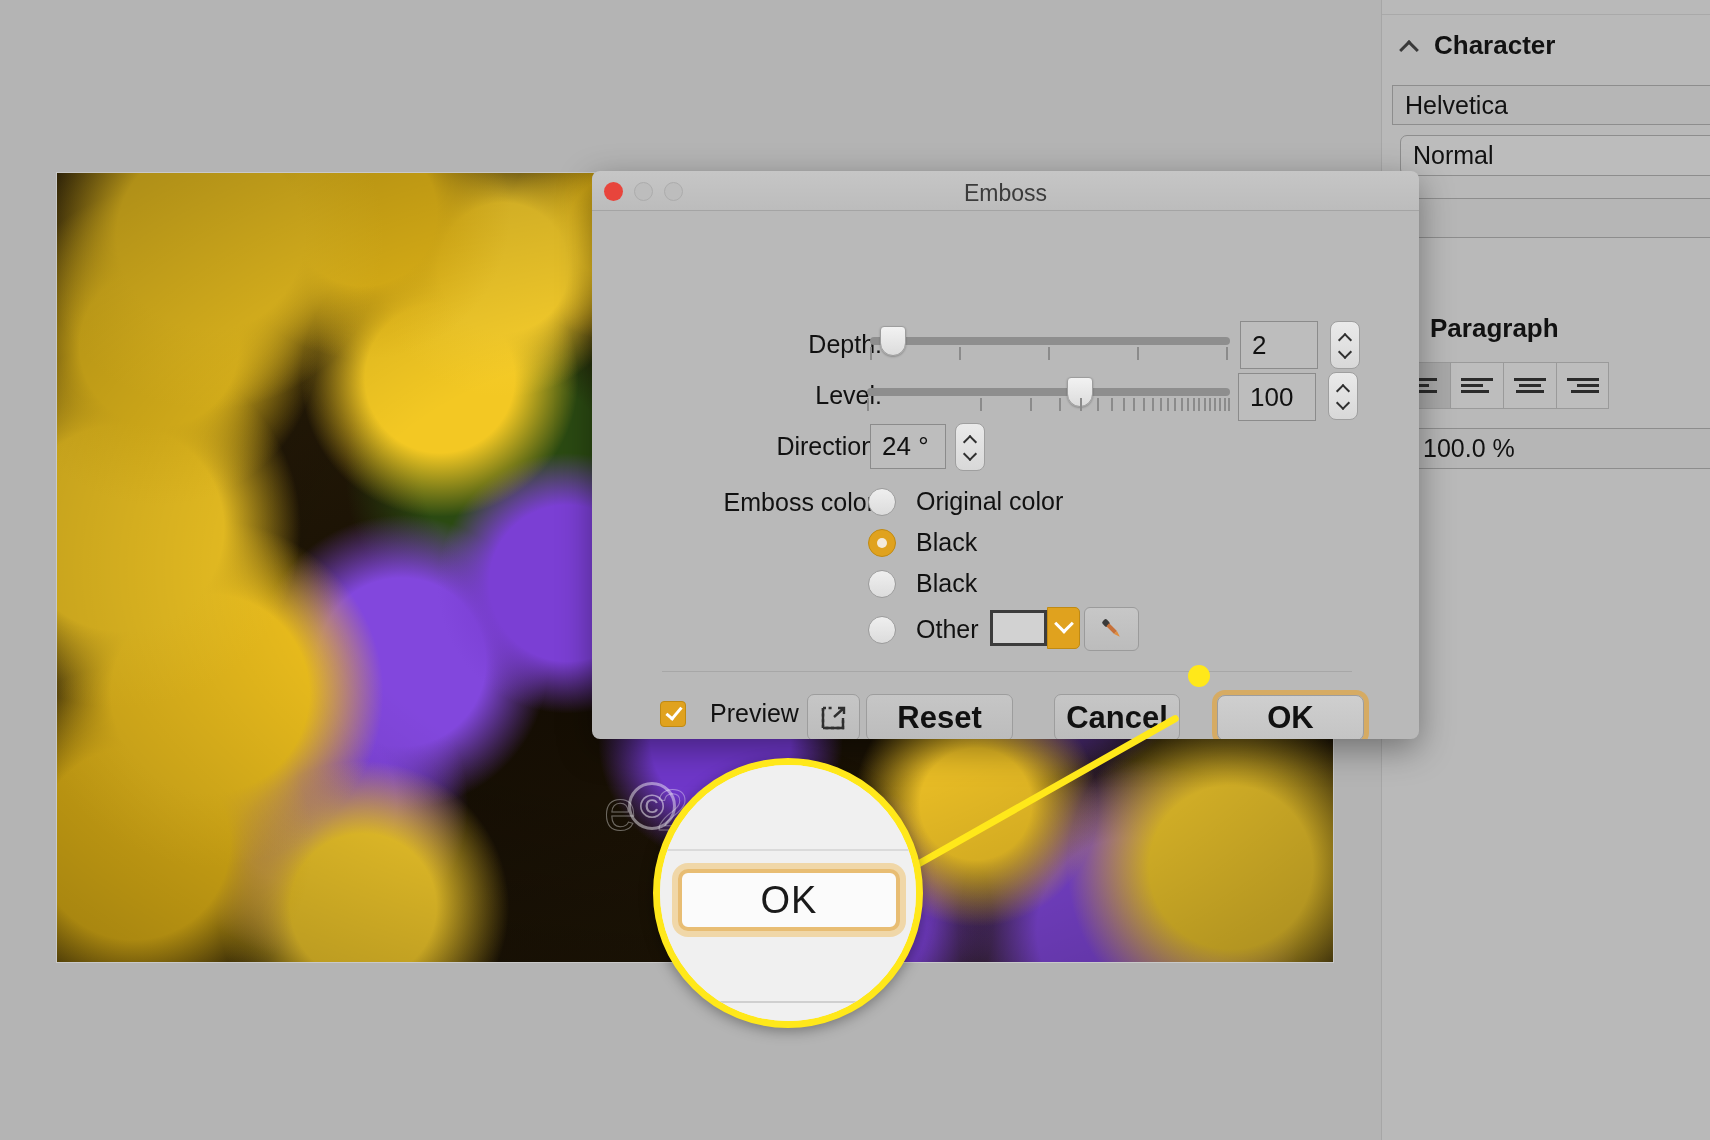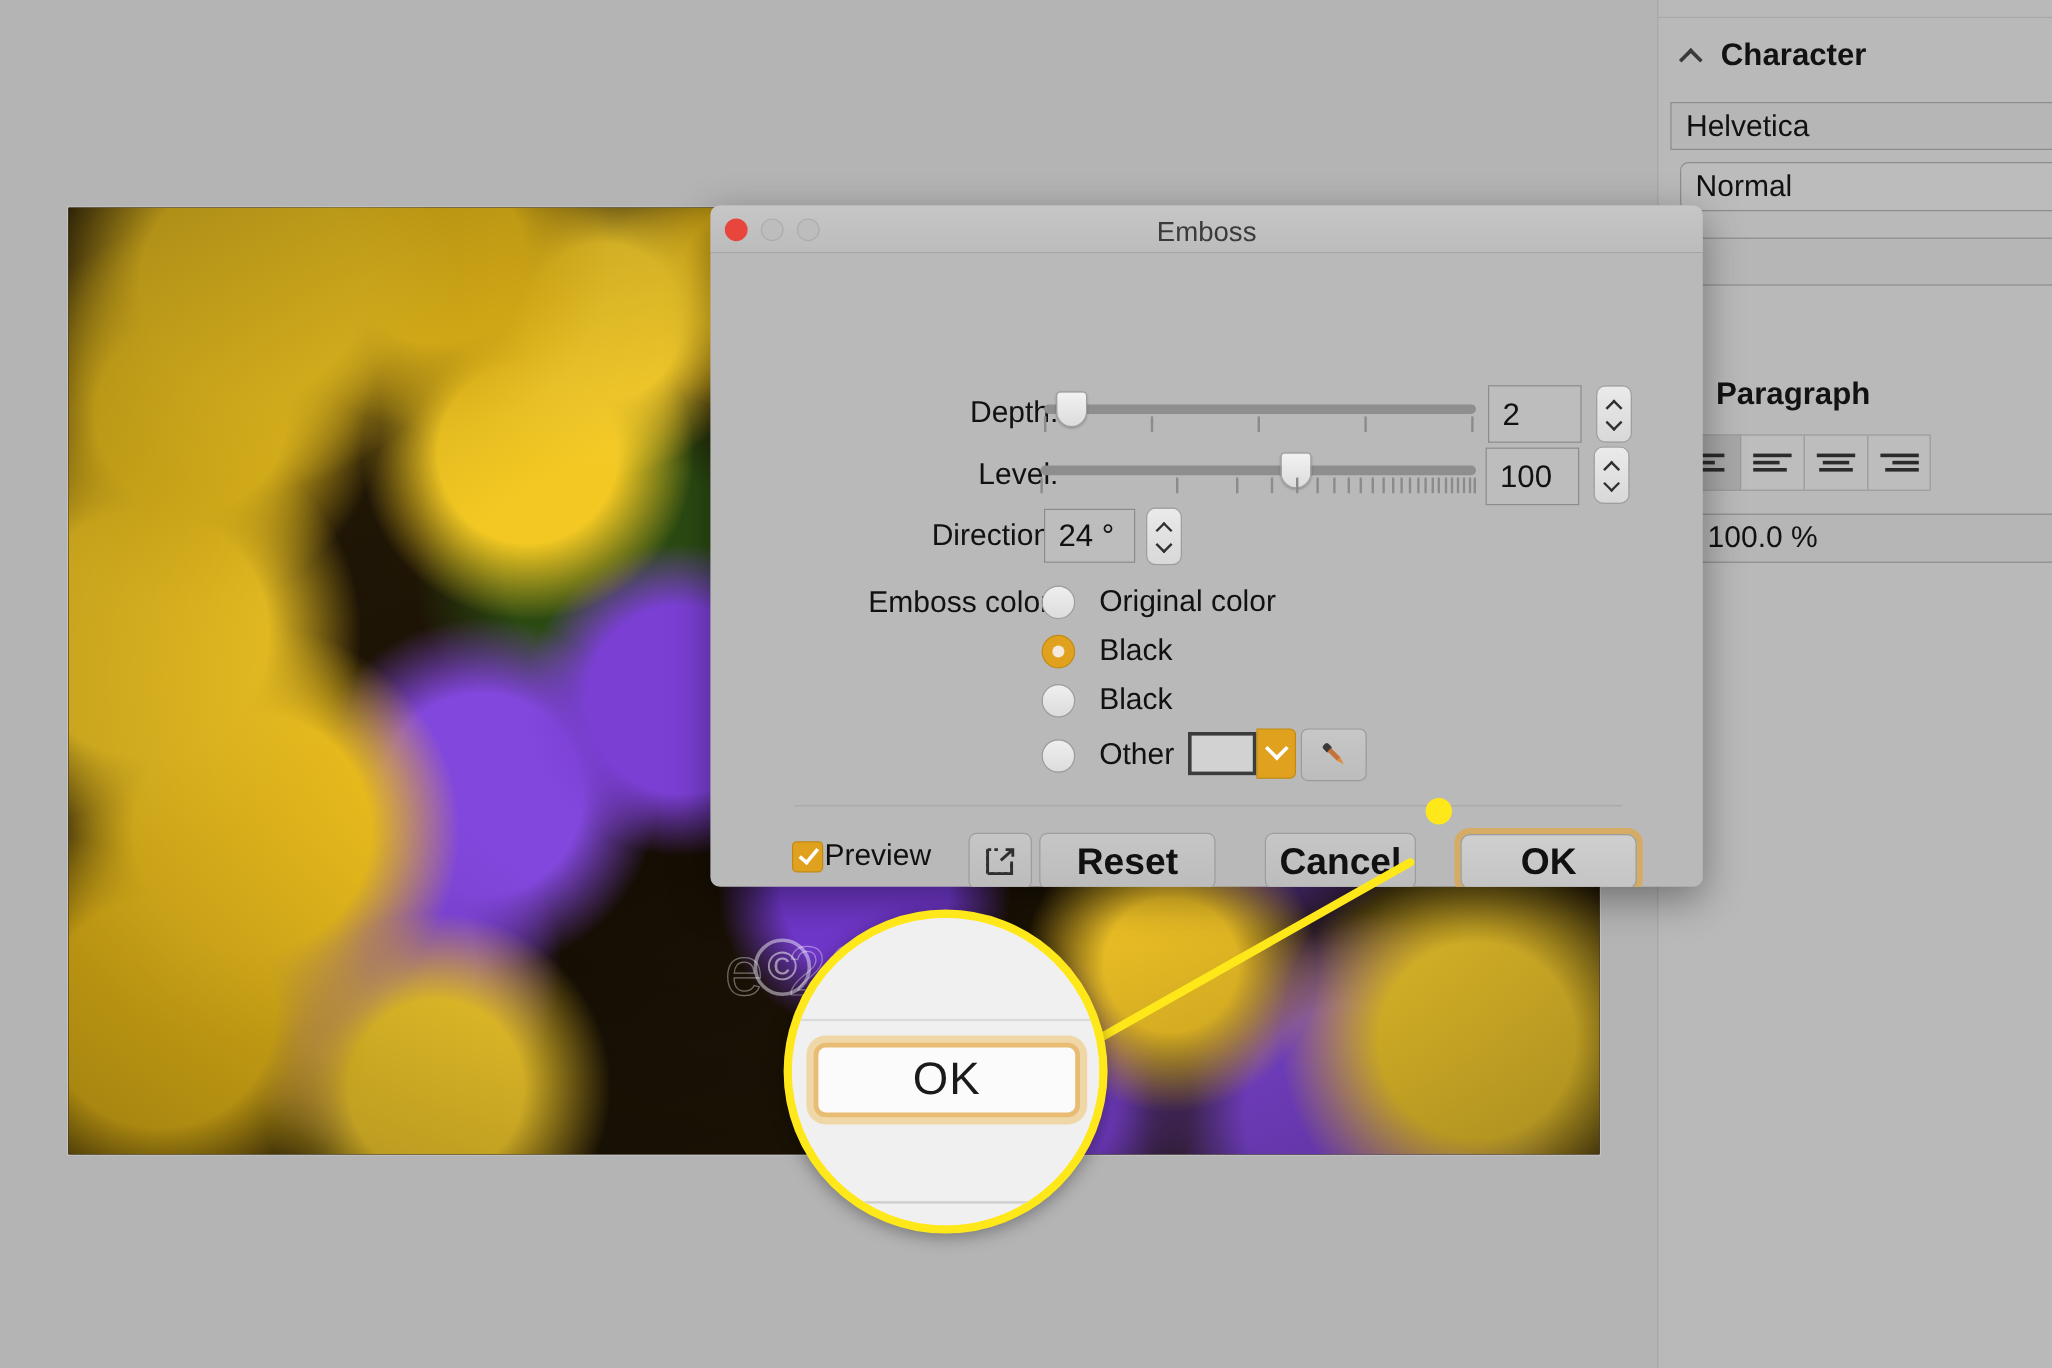--- a/index.html
+++ b/index.html
@@ -446,21 +446,21 @@
           <g transform="rotate(-45 15 15)">
             <rect x="12" y="3" width="6" height="7" rx="2" fill="#3a3a3a"></rect>
             <rect x="13" y="9" width="4" height="11" fill="#c6713a"></rect>
             <polygon points="13,20 17,20 15,26" fill="#e08c3c"></polygon>
           </g>
         </svg>
       </div>
 
       <div class="hr" style="left:70px; top:460px; width:690px;"></div>
 
-      <div style="position:absolute; left:68px; top:488px; display:flex; align-items:center; gap:1px;">
+      <div style="position:absolute; left:68px; top:488px; display:flex; align-items:center; gap:24px;">
         <span class="checkbox">
           <span class="tickm"></span>
         </span>
         <span style="font-size:25px; color:#111;">Preview</span>
       </div>
 
       <div class="export-btn" style="left:215px; top:483px;">
         <svg width="30" height="30" viewBox="0 0 30 30">
           <path d="M4 5 h10 M4 5 v20 h20 v-10" fill="none" stroke="#2f2f2f" stroke-width="2.4" stroke-dasharray="3 2.6"></path>
           <path d="M4 25 h20 v-10" fill="none" stroke="#2f2f2f" stroke-width="2.4"></path>

